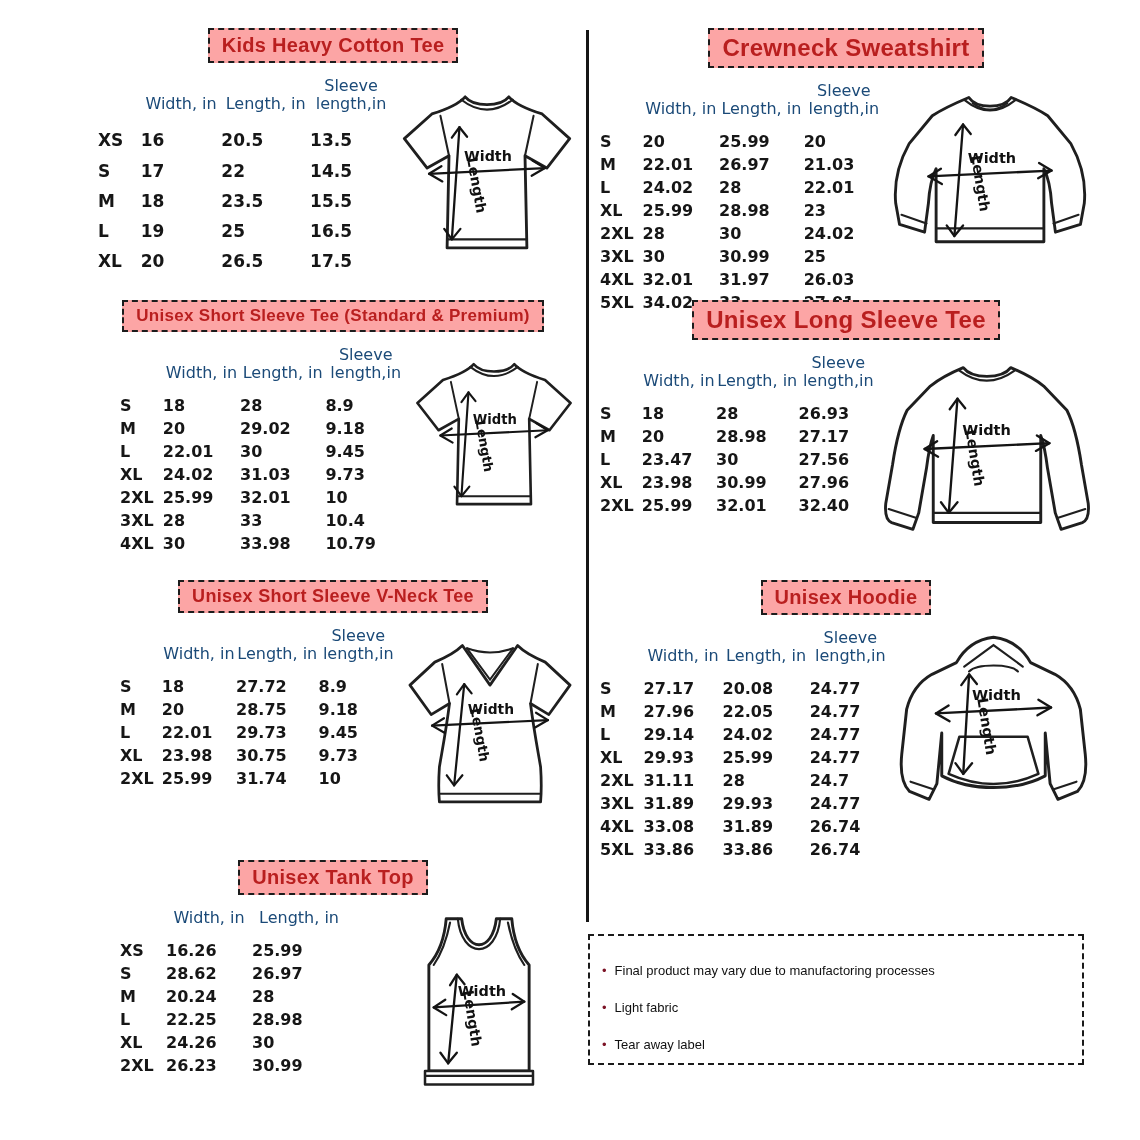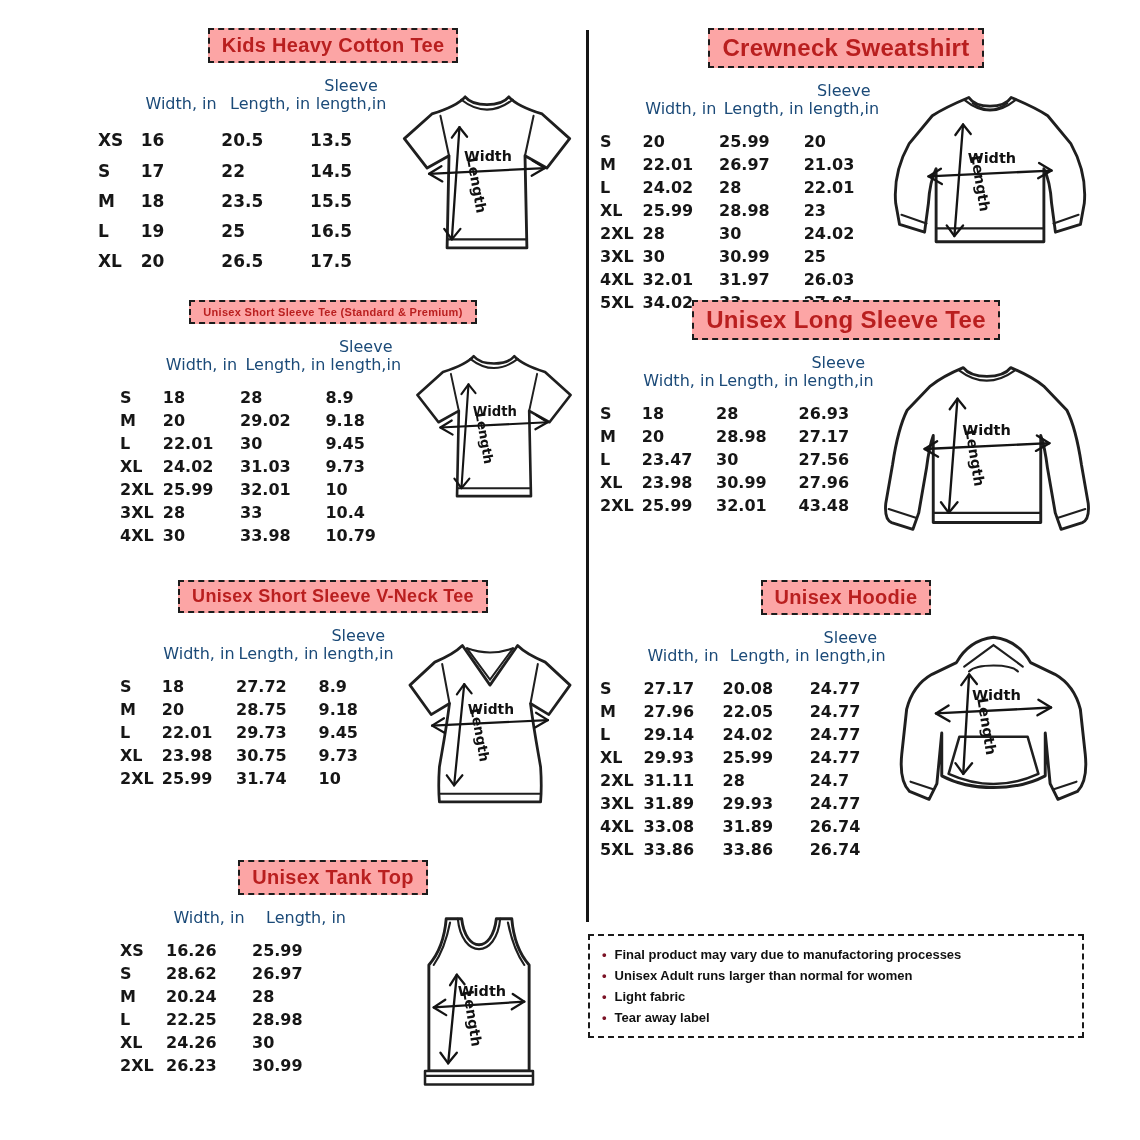--- a/index.html
+++ b/index.html
@@ -13,51 +13,51 @@
   .title-row{text-align:center;margin:0 auto 10px auto;}
   .title-box{display:inline-block;border:2px dashed #1c1c1c;color:var(--title-red);
     font-family:"Liberation Sans",sans-serif;font-weight:700;font-size:20px;
     padding:4px 12px;background:#fca5a5;white-space:nowrap;letter-spacing:.3px;}
   .content{display:flex;align-items:flex-start;justify-content:space-between;}
   table{border-collapse:collapse;table-layout:fixed;margin-top:4px;}
   th{color:var(--header-blue);font-size:16px;font-weight:400;text-align:center;
      vertical-align:bottom;padding:0 0 12px 0;line-height:1.15;}
   th:first-child{width:46px;}
   th:nth-child(2){width:86px;}
-  th:nth-child(3){width:94px;text-align:right;}
+  th:nth-child(3){width:94px;}
   th:nth-child(4){width:84px;}
   td{font-size:16px;font-weight:700;text-align:left;padding:1.5px 0;line-height:1.25;color:var(--ink);}
   
   #sec-kids-tee{left:84px;top:28px;width:498px;}
   #sec-crewneck{left:596px;top:28px;width:500px;}
   #sec-std-tee{left:84px;top:300px;width:498px;}
   #sec-long-sleeve{left:596px;top:300px;width:500px;}
   #sec-vneck{left:84px;top:580px;width:498px;}
   #sec-hoodie{left:596px;top:580px;width:500px;}
   #sec-tank-top{left:84px;top:860px;width:498px;}
   #sec-kids-tee table{margin-left:14px;}
   #sec-kids-tee td{padding:4.5px 0;font-size:17px;}
   #sec-std-tee table,#sec-vneck table,#sec-tank-top table{margin-left:36px;}
   #sec-crewneck table,#sec-long-sleeve table,#sec-hoodie table{margin-left:4px;}
-  #sec-std-tee .title-box{font-size:11px;}
+  #sec-std-tee .title-box{font-size:17px;}
   #sec-vneck .title-box{font-size:18px;}
   #sec-long-sleeve .title-box,#sec-crewneck .title-box{font-size:24px;}
   #sec-crewneck .title-row,#sec-long-sleeve .title-row{width:465px;}
   #sec-hoodie .title-row{width:380px;text-align:center;}
   .illu{flex:0 0 auto;margin-top:6px;}
   .garment{fill:#ffffff;stroke:#1f1f1f;stroke-width:3;stroke-linejoin:round;stroke-linecap:round;}
   .gline{fill:none;stroke:#1f1f1f;stroke-width:2.2;stroke-linecap:round;}
   .arrow{fill:none;stroke:#141414;stroke-width:2.4;stroke-linecap:round;stroke-linejoin:round;}
   .svg-label{font-size:15px;font-weight:700;fill:#111;font-family:"DejaVu Sans",sans-serif;}
   
   #notes-box{position:absolute;left:588px;top:934px;width:468px;border:2px dashed #1a1a1a;
     padding:8px 12px;background:#fff;}
   #notes-box ul{list-style:none;margin:0;padding:0;}
-  #notes-box li{font-family:"Liberation Sans",sans-serif;font-size:13px;font-weight:700;
-    line-height:21px;color:#111;white-space:nowrap;}
+  #notes-box li{font-family:"Liberation Sans",sans-serif;font-size:13px;font-weight:400;
+    line-height:21px;color:#111;white-space:nowrap;margin-top:16px;}
   #notes-box li::before{content:"•";color:var(--bullet-red);margin-right:8px;}
 </style>
 </head>
 <body>
 
 <div id="canvas">
   <div class="divider"></div>
 
   <div class="section" id="sec-kids-tee">
     <div class="title-row">
@@ -333,21 +333,21 @@
             <tr>
               <td>XL</td>
               <td>23.98</td>
               <td>30.99</td>
               <td>27.96</td>
             </tr>
             <tr>
               <td>2XL</td>
               <td>25.99</td>
               <td>32.01</td>
-              <td>43.48</td>
+              <td>32.40</td>
             </tr>
           </tbody>
         </table>
       <svg class="illu" width="218" height="184" viewBox="0 0 225 190">
         <path class="garment" d="M88,12 C76,17 64,23 54,31 L30,56 C22,72 18,92 15,112 L8,152 C7,162 9,170 14,172 L36,179 L42,162 L50,116 C52,100 54,90 57,82 L57,172 L168,172 L168,82 C171,90 173,100 175,116 L183,162 L189,179 L211,172 C216,170 218,162 217,152 L210,112 C207,92 203,72 195,56 L171,31 C161,23 149,17 137,12 C128,24 97,24 88,12 Z"></path>
         <path class="gline" d="M84,15 Q112,36 141,15"></path>
         <path class="gline" d="M57,162 L168,162"></path>
         <path class="gline" d="M11,158 L39,167"></path>
         <path class="gline" d="M214,158 L186,167"></path>
         <g>
@@ -589,18 +589,17 @@
         </g>
         <text class="svg-label" x="83" y="88" text-anchor="middle">Width</text>
         <text class="svg-label" x="68" y="112" text-anchor="middle" transform="rotate(81 68 112)">Length</text>
       </svg>
     </div>
   </div>
 
   <div id="notes-box">
     <ul>
         <li>Final product may vary due to manufactoring processes</li>
-        <li>Unisex Adult runs larger than normal for women</li>
         <li>Light fabric</li>
         <li>Tear away label</li>
       </ul>
   </div>
 </div>
 
 </body></html>

